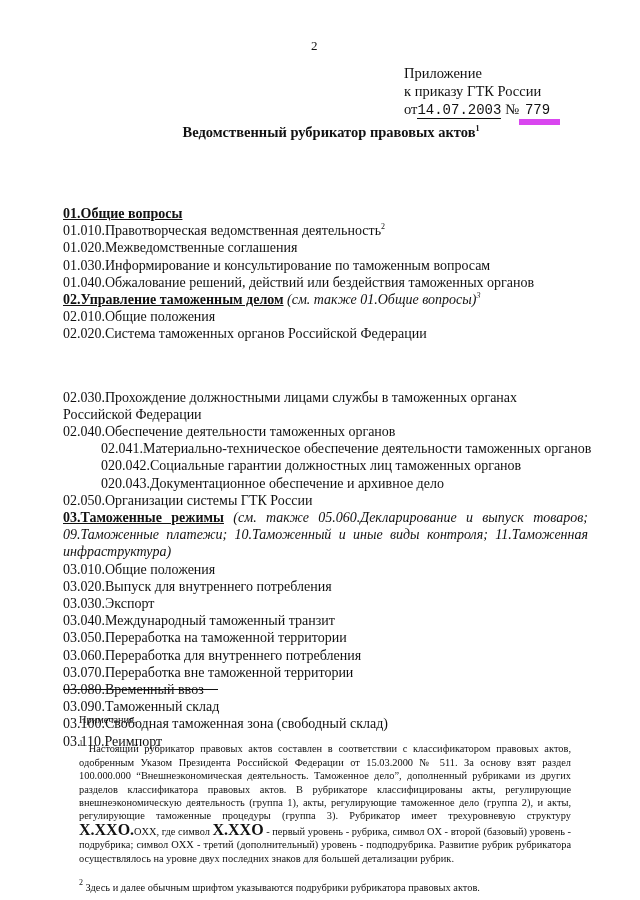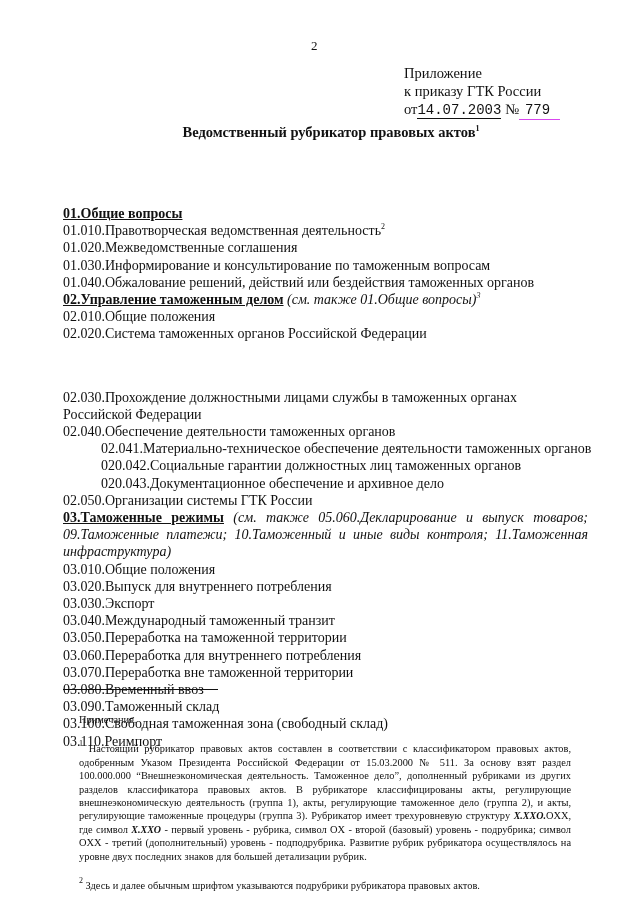--- a/index.html
+++ b/index.html
@@ -2,36 +2,36 @@
 <html><head>
   <meta charset="utf-8">
   <style>
     html, body { margin: 0; padding: 0; background: #ffffff; }
     body { width: 640px; height: 900px; position: relative; overflow: hidden;
            font-family: "Liberation Serif", "DejaVu Serif", serif; color: #111; }
     .page-num { position: absolute; left: 311px; top: 38px; font-size: 13px; }
     .appendix { position: absolute; left: 404px; top: 56px; font-size: 14.5px; line-height: 18px; margin-top: 8px; }
     .appendix .mono { font-family: "Liberation Mono", "DejaVu Sans Mono", monospace; font-size: 14px;
                       border-bottom: 1px solid #111; }
-    .appendix .num-blank { display: inline-block; border-bottom: 1px solid #d946ef; padding: 0 10px 0 6px; }
+    .appendix .num-blank { display: inline-block; border-bottom: 6px solid #d946ef; padding: 0 10px 0 6px; }
     .title { position: absolute; left: 0; width: 572px; top: 124px; text-align: center;
              font-weight: bold; font-size: 14.5px; padding-left: 45px; }
     .title sup { font-size: 8px; vertical-align: 6px; }
     .content { position: absolute; left: 63px; top: 205px; width: 525px; font-size: 14px; line-height: 17.2px; }
     .line { white-space: nowrap; }
     .line.wrap { white-space: normal; margin-top: 46px; }
     .bold { font-weight: bold; text-decoration: underline; }
     .ital { font-style: italic; }
     .indent { padding-left: 38px; }
     .justify { text-align: justify; text-align-last: left; white-space: normal; }
     sup { font-size: 8px; vertical-align: 6px; line-height: 0; }
     .rule { position: absolute; left: 63px; top: 689px; width: 155px; border-top: 1px solid #111; }
     .notes { position: absolute; left: 63px; top: 697px; width: 524px; font-size: 10.4px; line-height: 13.4px; }
     .notes p { margin: 16px; text-align: justify; }
-    .notes .b { font-weight: bold; font-size: 10px; font-style: italic; }
+    .notes .b { font-weight: bold; font-size: 16px; }
   </style>
 </head>
 <body>
 
 <div class="page-num">2</div>
 
 <div class="appendix">
   <div>Приложение</div>
   <div>к приказу ГТК России</div>
   <div>

